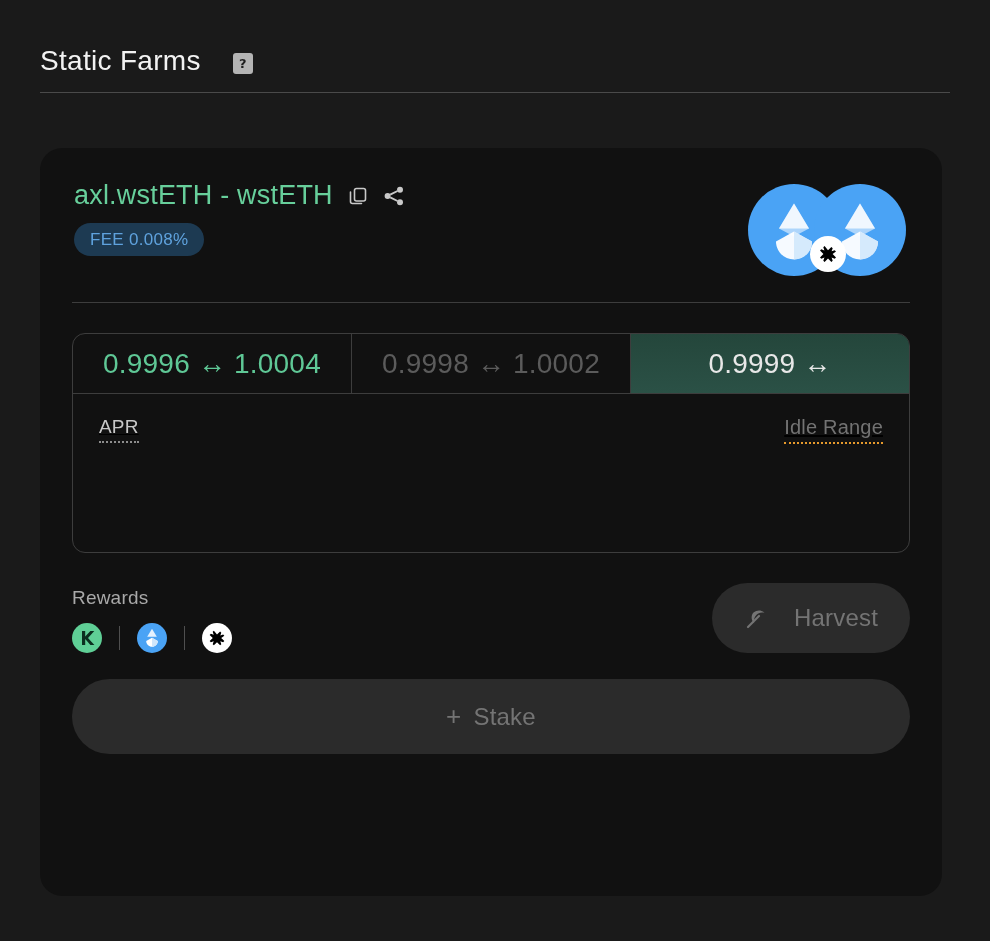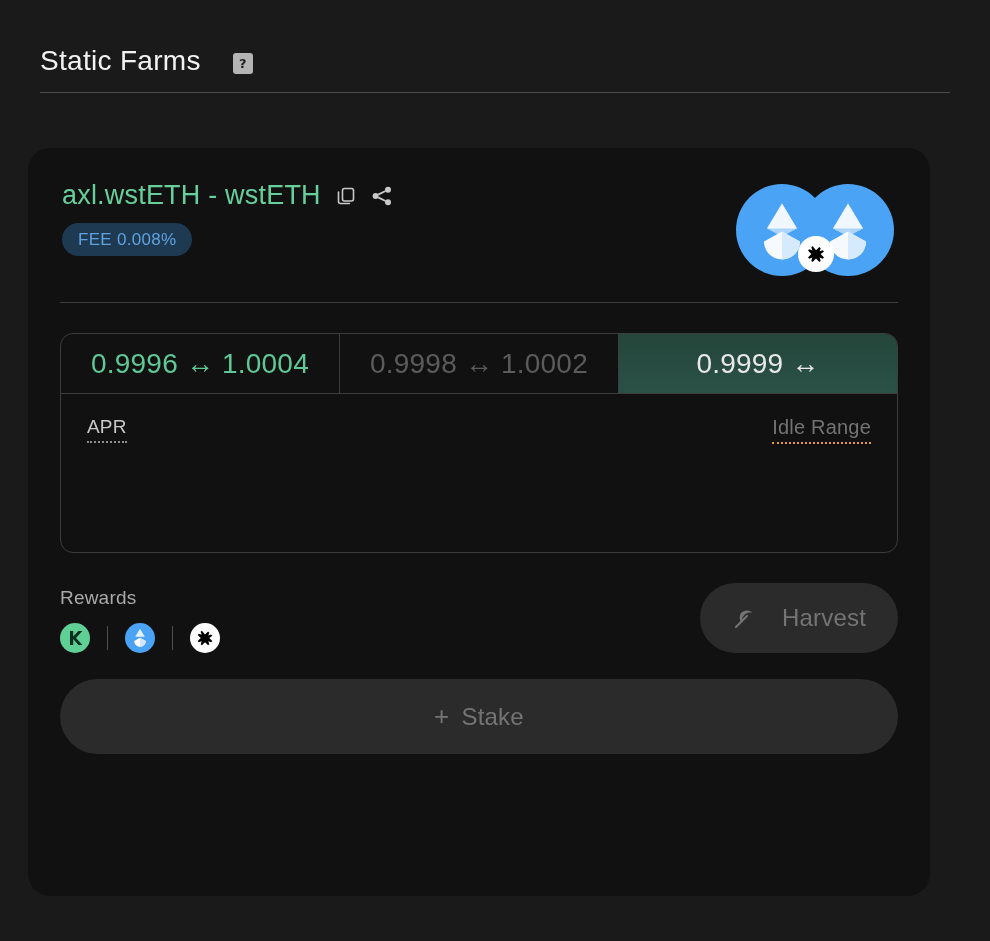--- a/index.html
+++ b/index.html
@@ -43,21 +43,21 @@
   .header-divider {
     margin: 0 0 0 40px;
     width: 910px;
     height: 1px;
     background: #4a4a4a;
   }
 
   
   .card {
     position: absolute;
-    left: 28px; top: 148px;
+    left: 40px; top: 148px;
     width: 902px; height: 748px;
     background: #111111;
     border-radius: 22px;
     padding: 0 32px;
   }
 
   .card-head {
     padding-top: 32px;
     display: flex;
     justify-content: space-between;
@@ -204,20 +204,21 @@
   }
   .range-body {
     padding: 22px 26px 30px 26px;
     height: 158px;
     position: relative;
   }
   .range-body-top {
     display: flex;
     justify-content: space-between;
     align-items: flex-start;
+    text-decoration: underline;
   }
   .apr-label {
     font-size: 19px;
     color: #c8c8c8;
     border-bottom: 2px dotted #8d8d8d;
     padding-bottom: 3px;
     letter-spacing: .2px;
   }
   .idle-range {
     font-size: 20px;

